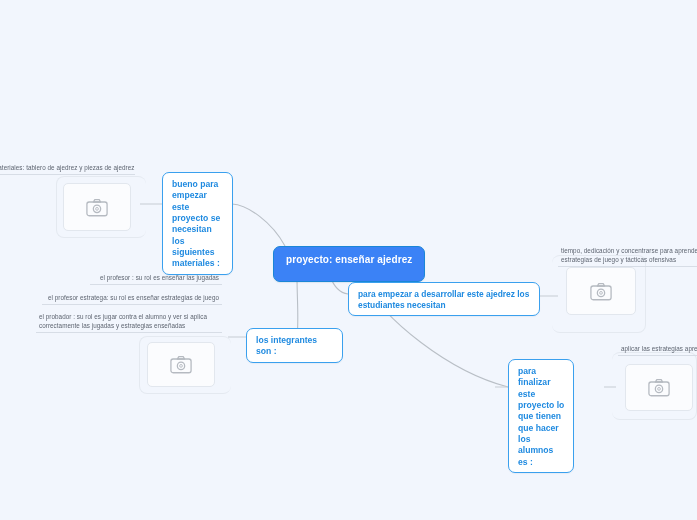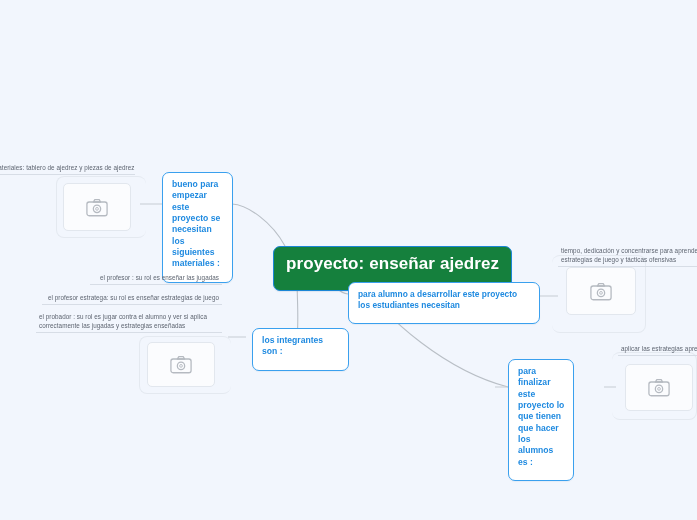--- a/index.html
+++ b/index.html
@@ -30,42 +30,42 @@
   }
 
   
   .node {
     position: absolute;
     box-sizing: border-box;
   }
 
   
   .root-node {
-    background: #15803d;
+    background: #3b82f6;
     border: 1px solid #1b86d6;
     border-radius: 7px;
     color: #ffffff;
     font-weight: bold;
-    font-size: 17px;
+    font-size: 10px;
     letter-spacing: .1px;
     padding: 7px 12px 16px 12px;
     white-space: nowrap;
     box-shadow: 0 1px 1px rgba(40,90,140,.10);
   }
 
   
   .topic-node {
     background: #ffffff;
     border: 1.4px solid #3aa0ee;
     border-radius: 7px;
     color: #1f8ae0;
     font-weight: bold;
     font-size: 8.6px;
     line-height: 1.32;
-    padding: 6px 8px 12px 9px;
+    padding: 6px 8px 4px 9px;
     box-shadow: 0 1px 1px rgba(40,90,140,.06);
   }
   .topic-node.wide { font-size: 8.4px; }
 
   
   .caption-node {
     background: transparent;
     color: #5d6470;
     font-size: 6.3px;
     line-height: 1.45;
@@ -157,36 +157,36 @@
 
   <div class="node image-node" style="left:147px; top:342px; width:68px; height:45px;">
     <svg class="cam" viewBox="0 0 24 20" xmlns="http://www.w3.org/2000/svg">
       <rect x="1" y="4" width="22" height="15" rx="2.4" fill="none" stroke="#8b929c" stroke-width="1.4"></rect>
       <path d="M8 4 L9.6 1.4 L14.4 1.4 L16 4 Z" fill="none" stroke="#8b929c" stroke-width="1.4" stroke-linejoin="round"></path>
       <circle cx="12" cy="11.5" r="4" fill="none" stroke="#8b929c" stroke-width="1.4"></circle>
       <circle cx="12" cy="11.5" r="1.5" fill="none" stroke="#8b929c" stroke-width="1"></circle>
     </svg>
   </div>
 
-  <div class="node topic-node" style="left:252px; top:328px; width:97px; text-align:left;">los integrantes son :</div>
+  <div class="node topic-node" style="left:246px; top:328px; width:97px; text-align:left;">los integrantes son :</div>
 
   <div class="branch-shell no-left" style="left:552px; top:255px; width:94px; height:78px;"></div>
 
   <div class="node caption-node multi" style="left:558px; top:245px; width:148px;">tiempo, dedicación y concentrarse para aprender estrategias de juego y tácticas ofensivas</div>
 
   <div class="node image-node" style="left:566px; top:267px; width:70px; height:48px;">
     <svg class="cam" viewBox="0 0 24 20" xmlns="http://www.w3.org/2000/svg">
       <rect x="1" y="4" width="22" height="15" rx="2.4" fill="none" stroke="#8b929c" stroke-width="1.4"></rect>
       <path d="M8 4 L9.6 1.4 L14.4 1.4 L16 4 Z" fill="none" stroke="#8b929c" stroke-width="1.4" stroke-linejoin="round"></path>
       <circle cx="12" cy="11.5" r="4" fill="none" stroke="#8b929c" stroke-width="1.4"></circle>
       <circle cx="12" cy="11.5" r="1.5" fill="none" stroke="#8b929c" stroke-width="1"></circle>
     </svg>
   </div>
 
-  <div class="node topic-node wide" style="left:348px; top:282px; width:192px;">para alumno a desarrollar este proyecto los estudiantes necesitan</div>
+  <div class="node topic-node wide" style="left:348px; top:282px; width:192px;">para empezar a desarrollar este ajedrez los estudiantes necesitan</div>
 
   <div class="branch-shell no-left" style="left:612px; top:352px; width:85px; height:68px;"></div>
 
   <div class="node caption-node" style="left:618px; top:343px; width:92px;">aplicar las estrategias aprendidas</div>
 
   <div class="node image-node" style="left:625px; top:364px; width:68px; height:47px;">
     <svg class="cam" viewBox="0 0 24 20" xmlns="http://www.w3.org/2000/svg">
       <rect x="1" y="4" width="22" height="15" rx="2.4" fill="none" stroke="#8b929c" stroke-width="1.4"></rect>
       <path d="M8 4 L9.6 1.4 L14.4 1.4 L16 4 Z" fill="none" stroke="#8b929c" stroke-width="1.4" stroke-linejoin="round"></path>
       <circle cx="12" cy="11.5" r="4" fill="none" stroke="#8b929c" stroke-width="1.4"></circle>

